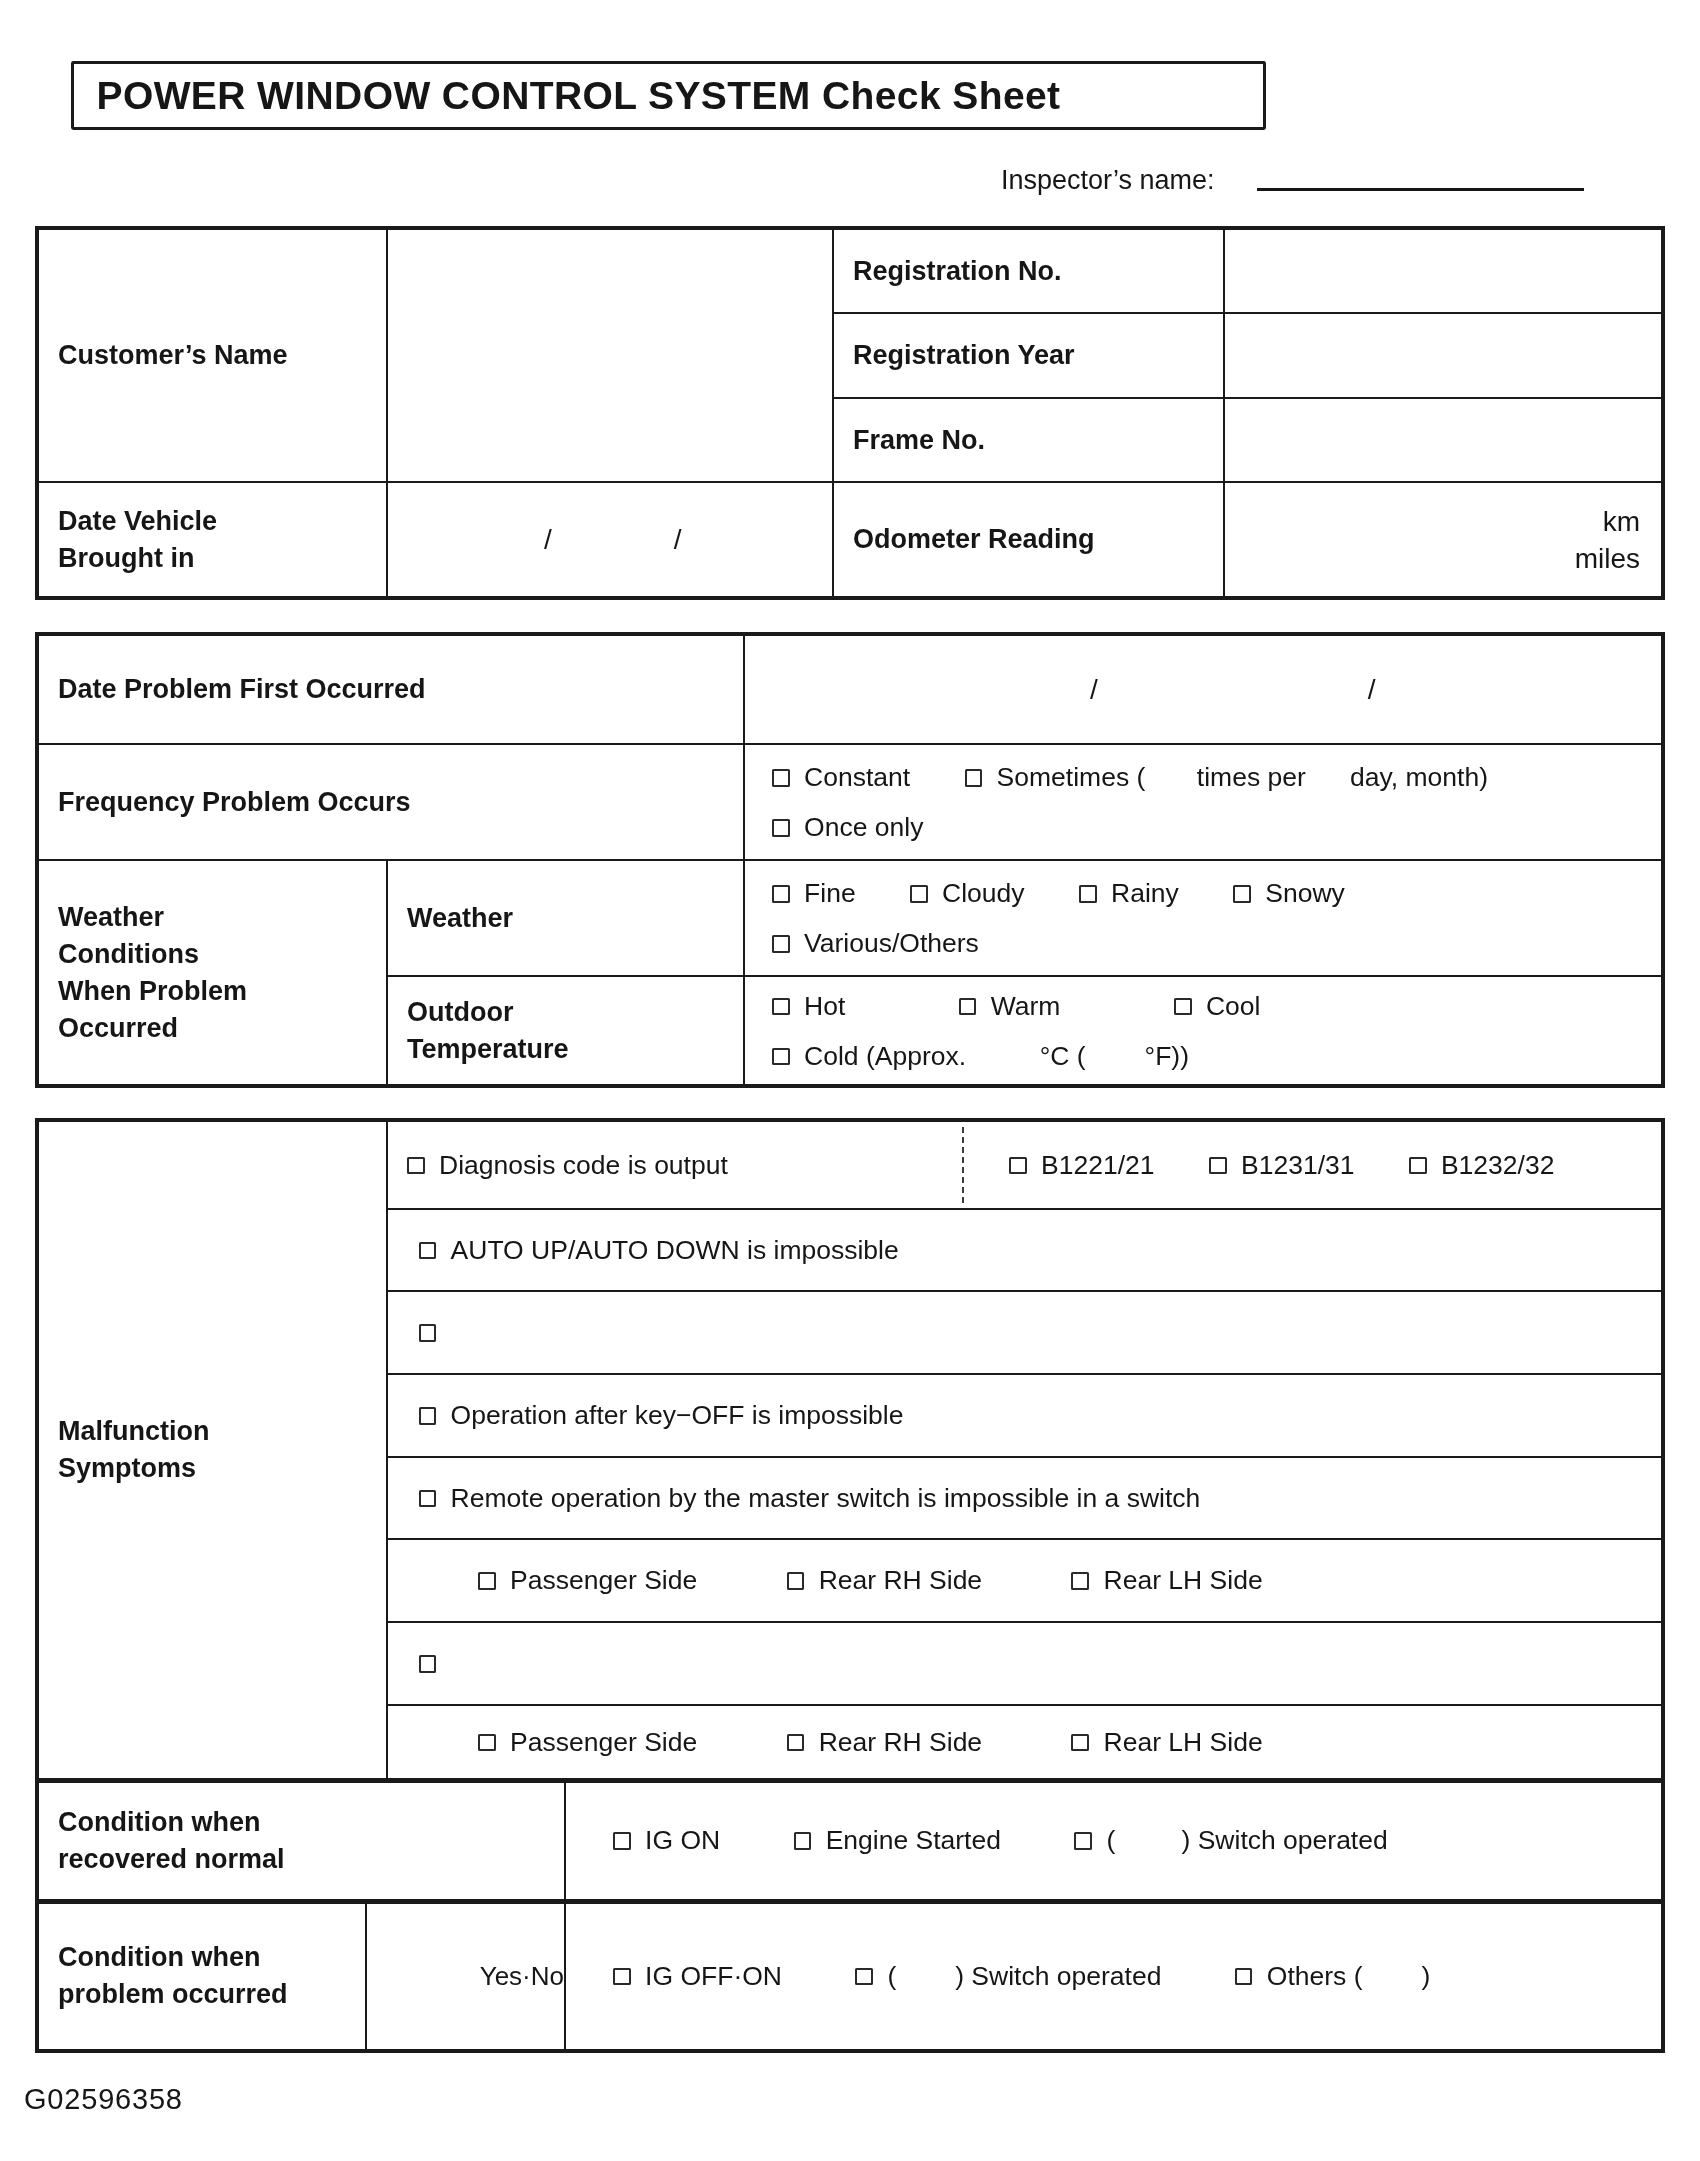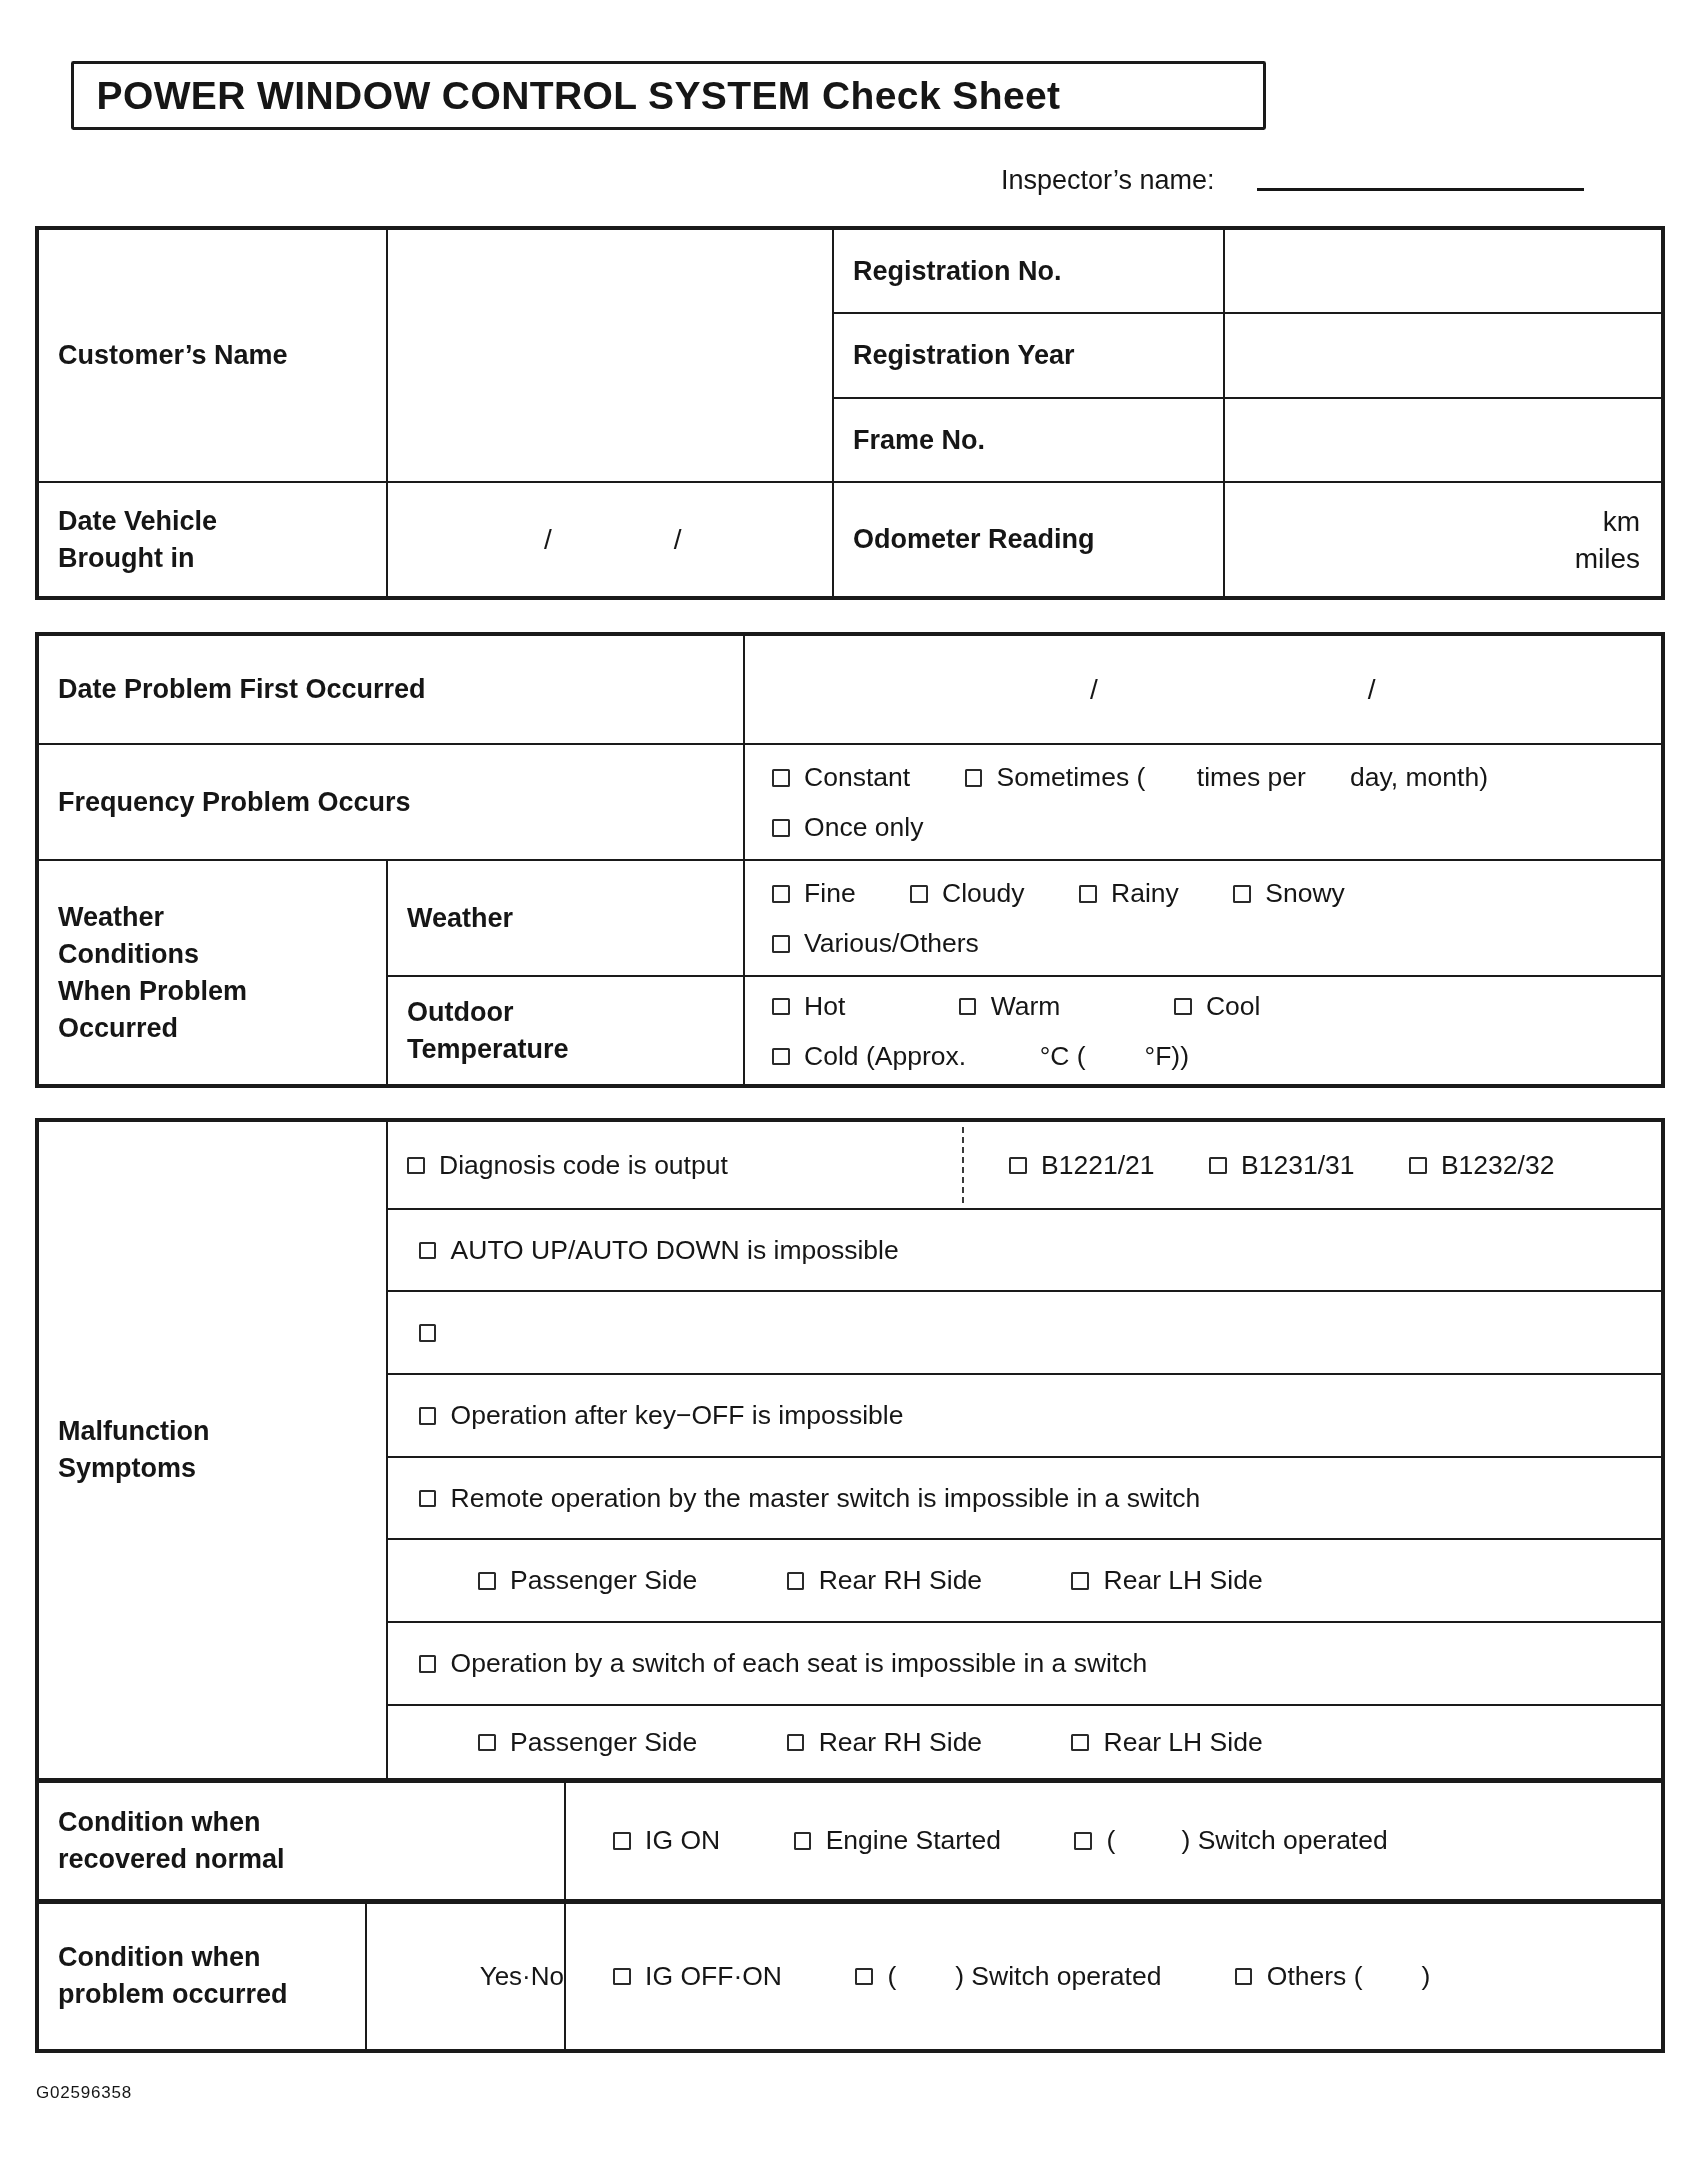--- a/index.html
+++ b/index.html
@@ -64,21 +64,21 @@
   .diag-right { padding-left:45px; white-space:nowrap; }
 
   
   td.dash-bot { border-bottom:2.4px dashed #3a3a3a; }
   td.dash-top { border-top:2.4px dashed #3a3a3a; }
 
   table.tbl + table.tbl { margin-top:-3.2px; }
   td.yn { font-size:26px; text-align:right; }
   td.cond-opts { font-size:26.5px; padding-left:47px; }
 
-  .figure-code { position:absolute; left:36px; top:2083px; font-size:17px; letter-spacing:0.8px; }
+  .figure-code { position:absolute; left:24px; top:2083px; font-size:29px; letter-spacing:0.8px; }
 </style>
 </head>
 <body>
 
 <div class="page">
 
   <div class="title-box">
     <span class="title-text">POWER WINDOW CONTROL SYSTEM Check Sheet</span>
   </div>
 
@@ -242,21 +242,21 @@
         </tr>
         <tr style="height:83px">
           <td class="sym-ind dash-top">
             <span class="opt-w"><span class="cb"></span><span>Passenger Side</span></span>
             <span class="opt-w"><span class="cb"></span><span>Rear RH Side</span></span>
             <span class="opt"><span class="cb"></span><span>Rear LH Side</span></span>
           </td>
         </tr>
         <tr style="height:83px">
           <td class="sym dash-bot">
-            <span class="cb"></span><span>Operation by a switch of each seat is impossible in a switch</span>
+            <span class="cb"></span>
           </td>
         </tr>
         <tr style="height:75px">
           <td class="sym-ind dash-top">
             <span class="opt-w"><span class="cb"></span><span>Passenger Side</span></span>
             <span class="opt-w"><span class="cb"></span><span>Rear RH Side</span></span>
             <span class="opt"><span class="cb"></span><span>Rear LH Side</span></span>
           </td>
         </tr>
       </tbody>

